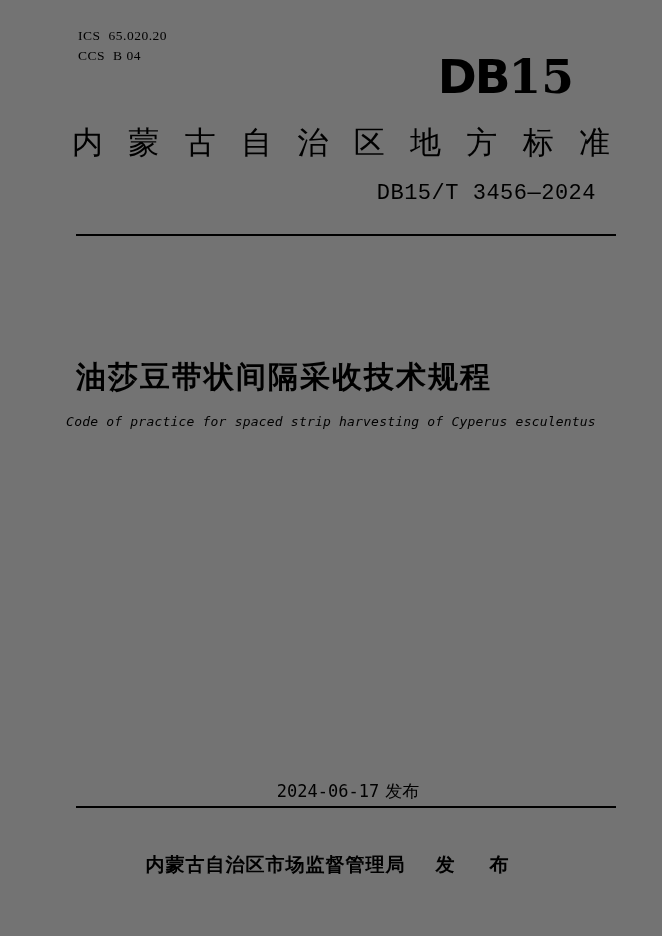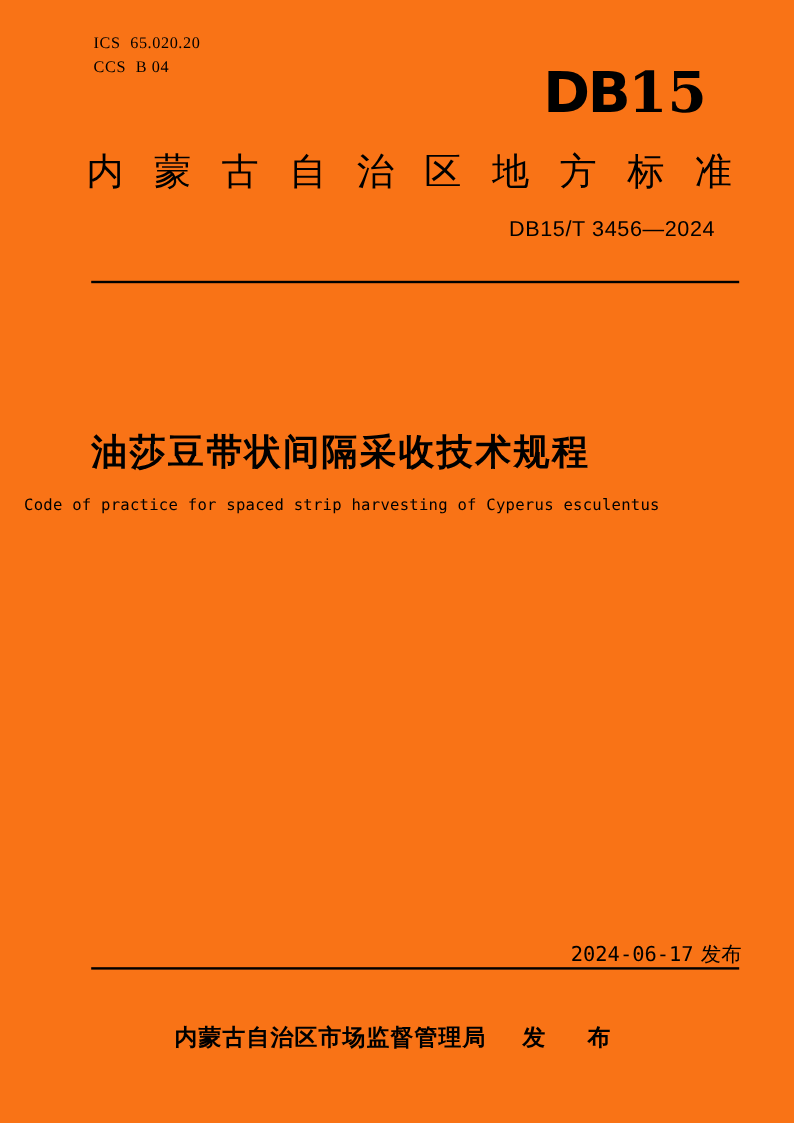--- a/index.html
+++ b/index.html
@@ -1,37 +1,37 @@
 <!DOCTYPE html>
 <html><head>
 <meta charset="utf-8">
 <style>
   html, body { margin: 0; padding: 0; background: #ffffff; }
   .page {
     position: relative;
     width: 662px;
     height: 936px;
-    background: #f97316;
+    background: #737373;
     color: #000000;
     font-family: "Liberation Sans", sans-serif;
     overflow: hidden;
   }
   .codes {
     position: absolute;
     left: 78px;
     top: 26px;
     font-family: "Liberation Serif", serif;
     font-size: 13.5px;
     line-height: 20px;
     letter-spacing: 0.5px;
   }
   .codes .val { margin-left: 8px; }
   .logo {
     position: absolute;
-    right: 73px;
+    right: 88px;
     top: 52px;
     font-size: 47px;
     line-height: 50px;
     font-weight: bold;
     white-space: nowrap;
   }
   .logo-db {
     font-family: "DejaVu Sans", sans-serif;
     font-weight: 900;
     letter-spacing: -2px;
@@ -48,22 +48,22 @@
     display: flex;
     justify-content: space-between;
     font-size: 31px;
     line-height: 34px;
     font-weight: 500;
   }
   .std-number {
     position: absolute;
     right: 66px;
     top: 181px;
-    font-size: 18px;
-    font-family: Liberation Sans, sans-serif;
+    font-size: 22px;
+    font-family: Liberation Mono, monospace;
     letter-spacing: 0.5px;
   }
   .rule-top {
     position: absolute;
     left: 76px;
     top: 234px;
     width: 540px;
     height: 2px;
     background: #000;
   }
@@ -76,35 +76,36 @@
     font-size: 30px;
     font-weight: bold;
     letter-spacing: 2px;
     white-space: nowrap;
   }
   .doc-title-en {
     position: absolute;
     left: 20px;
     right: 20px;
     top: 414px;
-    text-align: left;
+    text-align: center;
     font-family: "DejaVu Sans Mono", monospace;
     font-size: 13px;
     letter-spacing: 0.2px;
     white-space: nowrap;
+    font-style: italic;
   }
   .dates {
     position: absolute;
     left: 78px;
     right: 44px;
     top: 780px;
     display: flex;
-    justify-content: flex-end;
+    justify-content: center;
     font-size: 17px;
-    line-height: 32px;
+    line-height: 22px;
   }
   .dates .date { font-family: "DejaVu Sans Mono", monospace; }
   .dates .lbl { margin-left: 6px; }
   .rule-bottom {
     position: absolute;
     left: 76px;
     top: 806px;
     width: 540px;
     height: 2px;
     background: #000;

